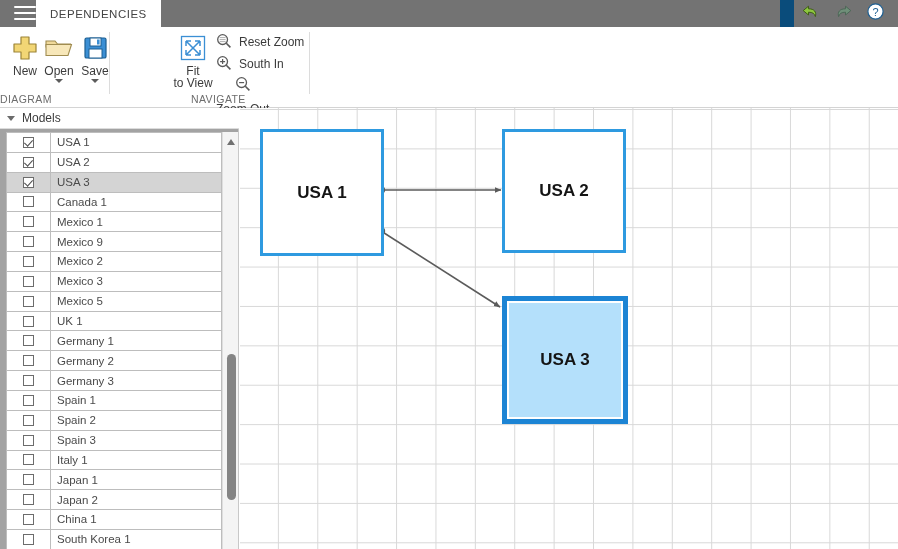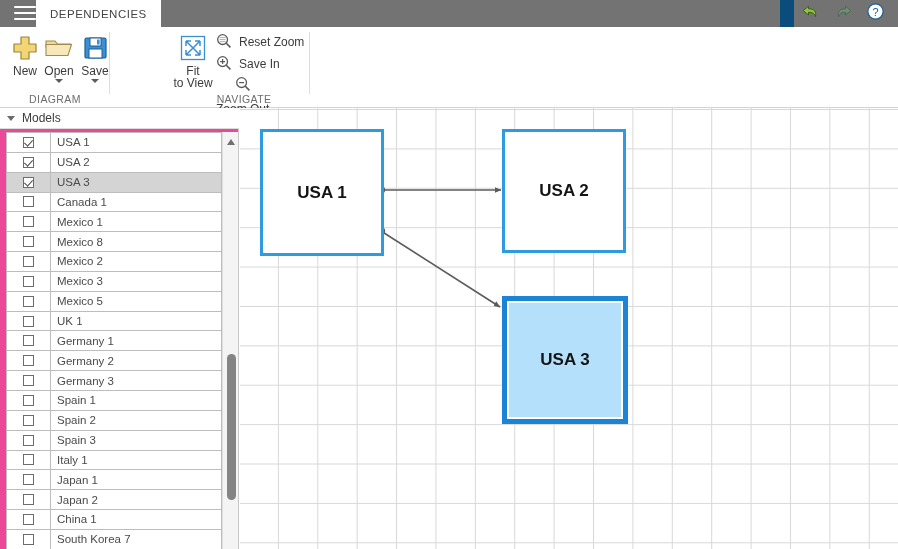--- a/index.html
+++ b/index.html
@@ -49,21 +49,21 @@
     position: absolute; left: 0; top: 27px; width: 898px; height: 81px;
     background: #ffffff; border-bottom: 1px solid #d4d4d4;
   }
   .rgroup { position: absolute; top: 0; height: 81px; }
   .rgroup .sep {
     position: absolute; right: 0; top: 5px; width: 1px; height: 62px;
     background: #dcdcdc;
   }
   .glabel {
     position: absolute; bottom: 3px; left: 0; width: 100%;
-    text-align: center; font-size: 10.5px; color: #6d6d6d;
+    text-align: left; font-size: 10.5px; color: #6d6d6d;
     letter-spacing: .4px;
   }
   .bigbtn {
     position: absolute; top: 3px; width: 48px;
     display: flex; flex-direction: column; align-items: center;
     cursor: pointer; font-size: 12px; color: #3b3b3b;
   }
   .bigbtn .ic { height: 33px; display: flex; align-items: flex-end; }
   .bigbtn .lb { margin-top: 2px; line-height: 12px; text-align: center; }
   .caretdn {
@@ -72,21 +72,21 @@
     border-top: 4px solid #5c5c5c;
   }
   .smbtn {
     position: absolute; display: flex; align-items: center; gap: 7px;
     cursor: pointer; font-size: 12px; color: #3b3b3b; height: 20px;
   }
 
   
   .sidebar {
     position: absolute; left: 0; top: 108px; width: 239px; height: 441px;
-    background: #ec4899; border-right: 1px solid #c8c8c8;
+    background: #a3a3a3; border-right: 1px solid #c8c8c8;
   }
   .panel-head {
     position: absolute; left: 0; top: 0; width: 239px; height: 21px;
     display: flex; align-items: center; gap: 7px; padding-left: 7px;
     font-size: 12px; color: #3b3b3b; background: #ffffff;
     border-bottom: 1px solid #dcdcdc;
   }
   .tri {
     width: 0; height: 0;
     border-left: 4.5px solid transparent; border-right: 4.5px solid transparent;
@@ -260,21 +260,21 @@
       </div>
 
       <div class="smbtn" style="left:52px; top:27px;">
         <span>
           <svg width="16" height="16" viewBox="0 0 16 16">
             <circle cx="6.6" cy="6.6" r="4.9" fill="none" stroke="#5a5a5a" stroke-width="1.3"></circle>
             <path d="M10.3 10.3 L14.4 14.4" stroke="#5a5a5a" stroke-width="1.6"></path>
             <path d="M4.1 6.6 h5 M6.6 4.1 v5" stroke="#5a5a5a" stroke-width="1.2"></path>
           </svg>
         </span>
-        <span>Save In</span>
+        <span>South In</span>
       </div>
 
       <div class="smbtn" style="left:52px; top:49px;flex-direction:column;">
         <span>
           <svg width="16" height="16" viewBox="0 0 16 16">
             <circle cx="6.6" cy="6.6" r="4.9" fill="none" stroke="#5a5a5a" stroke-width="1.3"></circle>
             <path d="M10.3 10.3 L14.4 14.4" stroke="#5a5a5a" stroke-width="1.6"></path>
             <path d="M4.1 6.6 h5" stroke="#5a5a5a" stroke-width="1.2"></path>
           </svg>
         </span>
@@ -320,21 +320,21 @@
         <div class="row">
           <div class="cell-ck">
             <div class="ckbox"></div>
           </div>
           <div class="cell-nm">Mexico 1</div>
         </div>
         <div class="row">
           <div class="cell-ck">
             <div class="ckbox"></div>
           </div>
-          <div class="cell-nm">Mexico 8</div>
+          <div class="cell-nm">Mexico 9</div>
         </div>
         <div class="row">
           <div class="cell-ck">
             <div class="ckbox"></div>
           </div>
           <div class="cell-nm">Mexico 2</div>
         </div>
         <div class="row">
           <div class="cell-ck">
             <div class="ckbox"></div>
@@ -410,21 +410,21 @@
         <div class="row">
           <div class="cell-ck">
             <div class="ckbox"></div>
           </div>
           <div class="cell-nm">China 1</div>
         </div>
         <div class="row">
           <div class="cell-ck">
             <div class="ckbox"></div>
           </div>
-          <div class="cell-nm">South Korea 7</div>
+          <div class="cell-nm">South Korea 1</div>
         </div>
       </div>
 
     <div class="vscroll">
       <div class="vs-up"></div>
       <div class="vs-thumb"></div>
     </div>
   </div>
 
   <div class="canvas" id="canvas">

